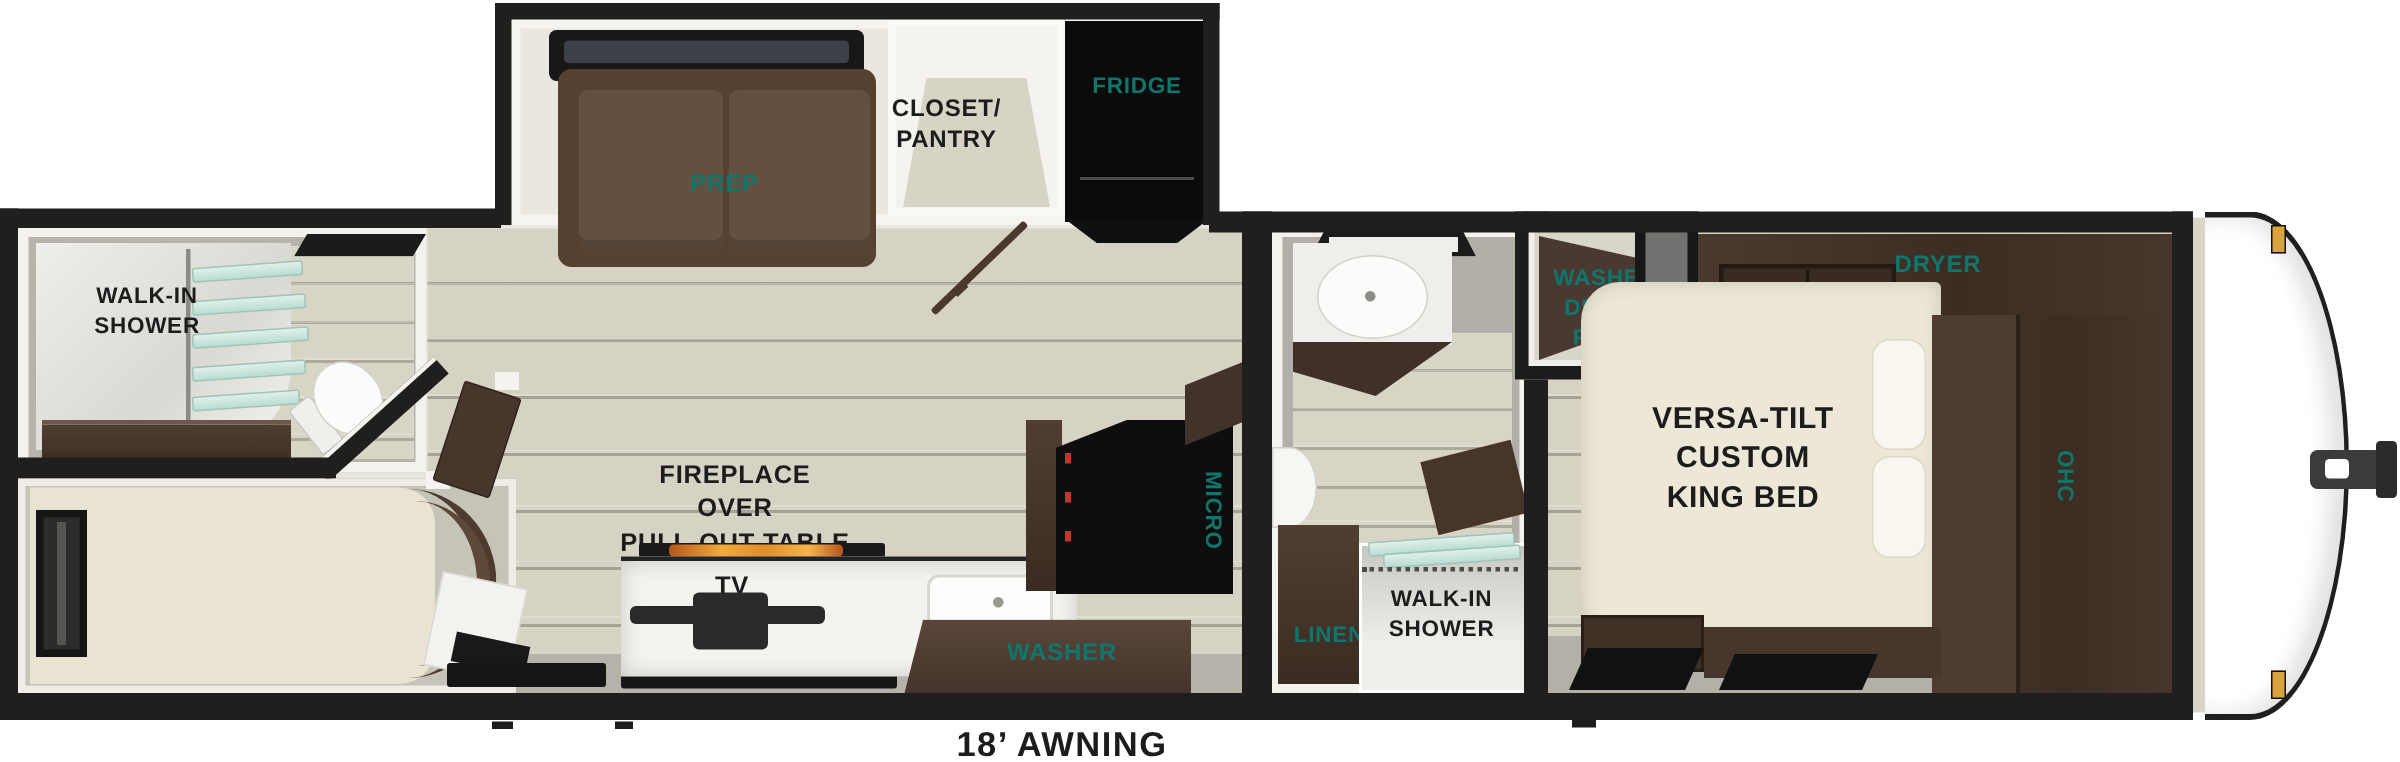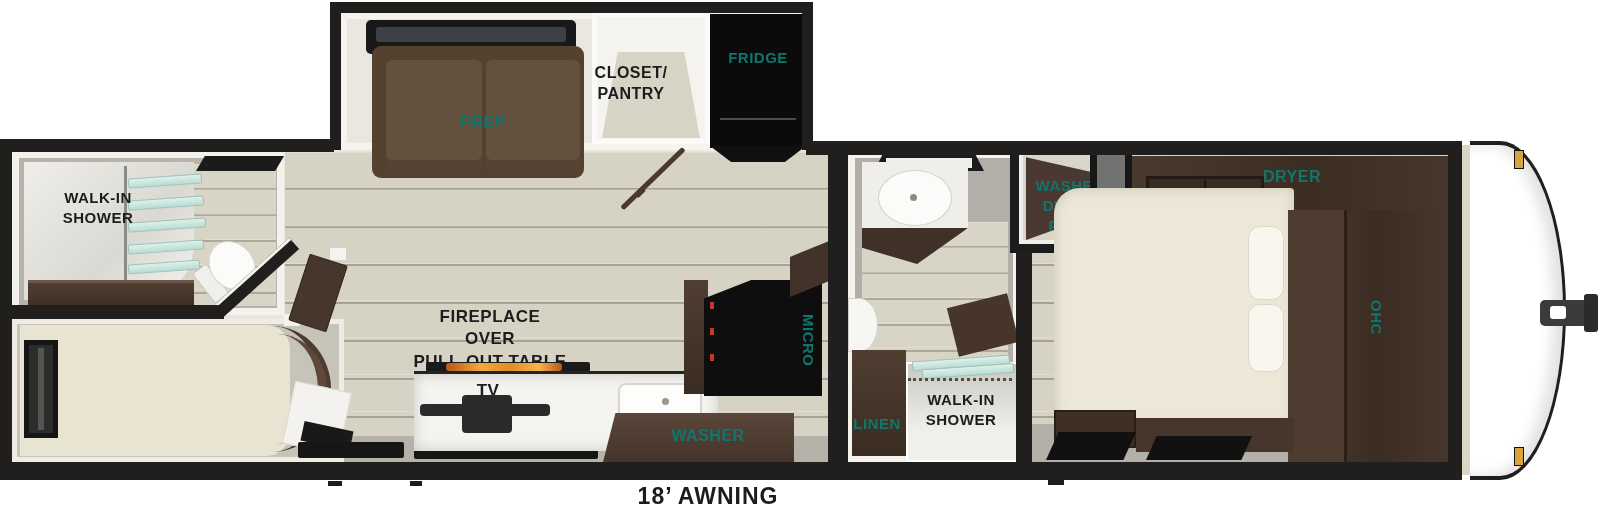--- a/index.html
+++ b/index.html
@@ -160,21 +160,21 @@
   <div class="abs" style="left:878px;top:170px;width:72px;height:54px;background:#fbfbf9;
               border:1px solid #d2d1ca;border-radius:50%;"></div>
   <div class="abs" style="left:910px;top:194px;width:7px;height:7px;background:#8c8c85;border-radius:50%;"></div>
   <div class="abs" style="left:862px;top:228px;width:106px;height:36px;background:#3f3028;
               clip-path:polygon(0 0,100% 0,52% 100%,0 55%);"></div>
   <div class="abs" style="left:848px;top:298px;width:28px;height:52px;background:#f6f6f3;
               border:1px solid #d2d1ca;border-radius:0 60% 60% 0 / 0 50% 50% 0;"></div>
   <div class="abs" style="left:952px;top:300px;width:62px;height:50px;background:#473529;transform:rotate(-14deg);"></div>
 
   <div class="abs wood2" style="left:852px;top:350px;width:54px;height:106px;"></div>
-  <div class="lbl w" style="left:844px;top:414px;width:66px;font-size:15px;">LINEN</div>
+  <div class="lbl w" style="left:844px;top:414px;width:66px;font-size:15px;text-align:right;">LINEN</div>
 
   <div class="abs" style="left:906px;top:362px;width:108px;height:96px;
               background:linear-gradient(180deg,#c9c7c1,#f0efeb 70%);border:2px solid #fff;"></div>
   <div class="glassStrip" style="left:912px;top:358px;width:96px;"></div>
   <div class="glassStrip" style="left:922px;top:366px;width:90px;"></div>
   <div class="abs" style="left:908px;top:378px;width:104px;height:0;border-bottom:3px dotted #4d4b46;"></div>
   <div class="lbl" style="left:910px;top:390px;width:102px;font-size:15px;">WALK-IN
 SHOWER</div>
 
   <div class="wall" style="left:1016px;top:141px;width:16px;height:330px;"></div>
@@ -199,20 +199,23 @@
   <div class="abs" style="left:1204px;top:180px;width:2px;height:44px;background:#1d140f;"></div>
   <div class="abs" style="left:1106px;top:216px;width:34px;height:34px;background:#46362c;
               clip-path:polygon(0 0,100% 0,0 100%);"></div>
 
   <div class="abs" style="left:1054px;top:188px;width:240px;height:240px;background:#ece7d6;
               border-radius:26px 4px 4px 26px;box-shadow:inset 0 0 12px rgba(150,145,125,.4);"></div>
   <div class="abs" style="left:1248px;top:226px;width:34px;height:72px;background:#f8f6ee;
               border:1px solid #dcd8c8;border-radius:12px;"></div>
   <div class="abs" style="left:1248px;top:304px;width:34px;height:66px;background:#f8f6ee;
               border:1px solid #dcd8c8;border-radius:12px;"></div>
+  <div class="lbl" style="left:1064px;top:266px;width:196px;font-size:20px;">VERSA-TILT
+CUSTOM
+KING BED</div>
 
   <div class="abs wood" style="left:1288px;top:210px;width:160px;height:252px;"></div>
   <div class="abs" style="left:1288px;top:210px;width:56px;height:252px;background:#4e3c31;
               border-right:3px solid #2b2017;"></div>
   <div class="lbl w vert" style="left:1360px;top:282px;width:24px;height:70px;font-size:15px;">OHC</div>
 
   <div class="abs" style="left:1054px;top:410px;width:82px;height:38px;background:#3f3025;border:2px solid #2a1f17;box-sizing:border-box;"></div>
   <div class="abs" style="left:1136px;top:418px;width:158px;height:34px;background:#46362b;"></div>
 
   <div class="abs" style="left:1046px;top:432px;width:90px;height:28px;background:#111;

